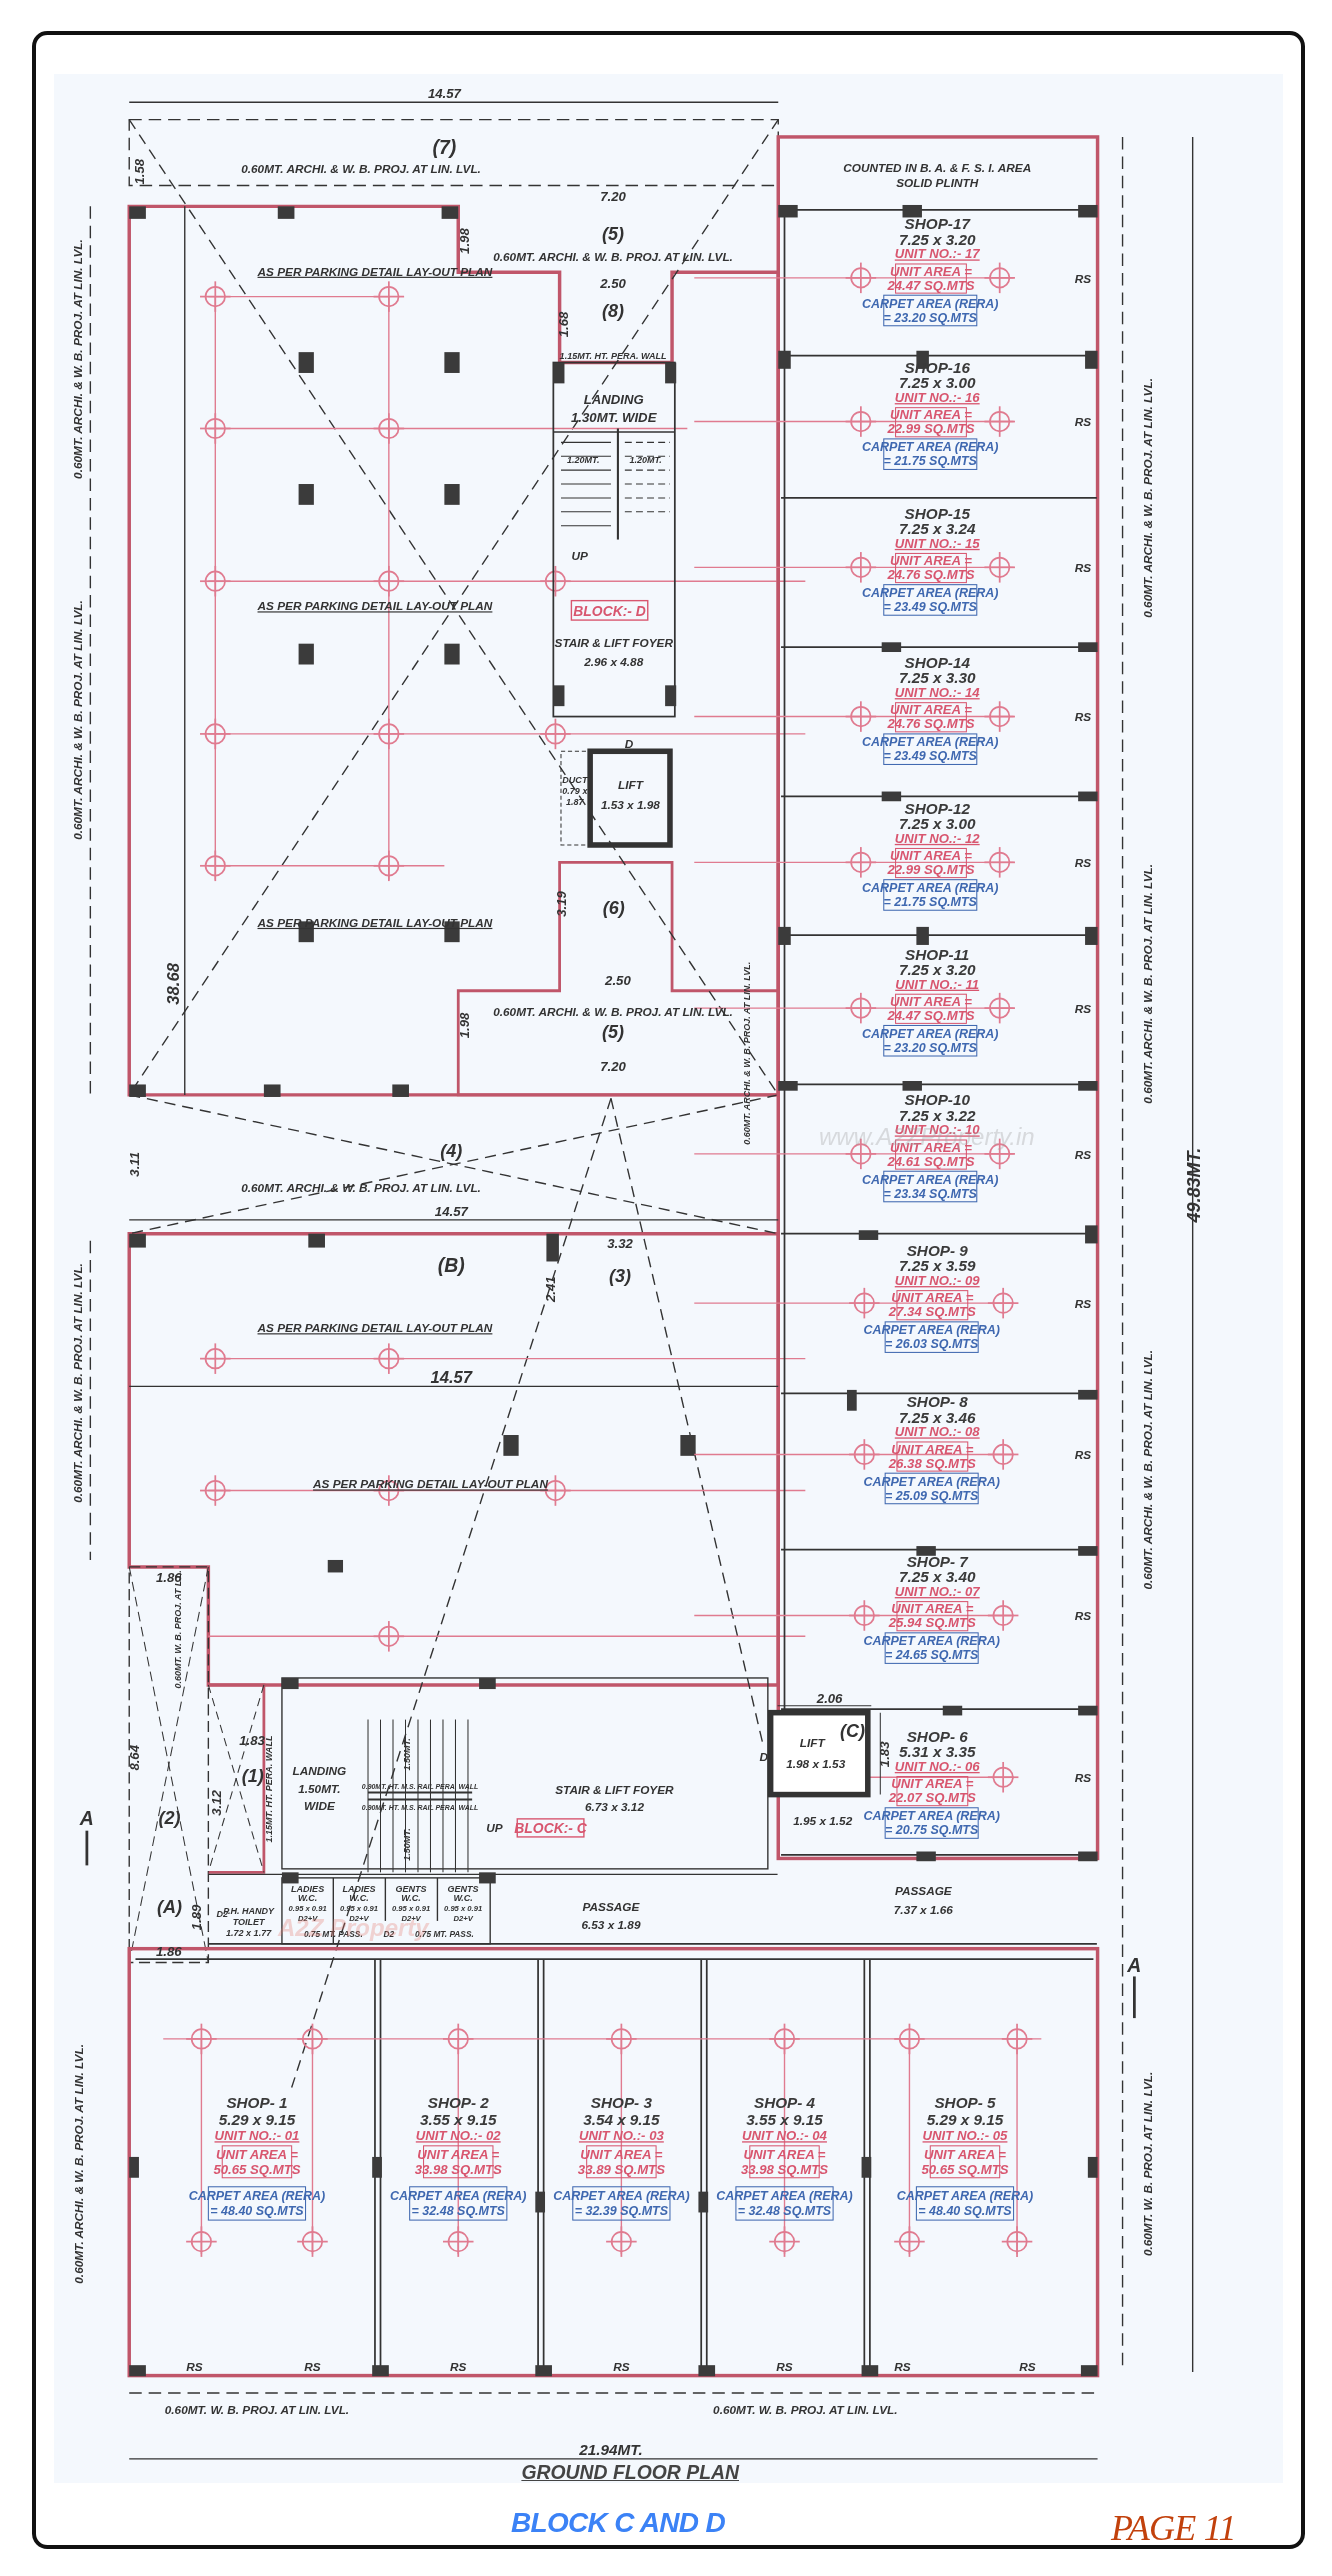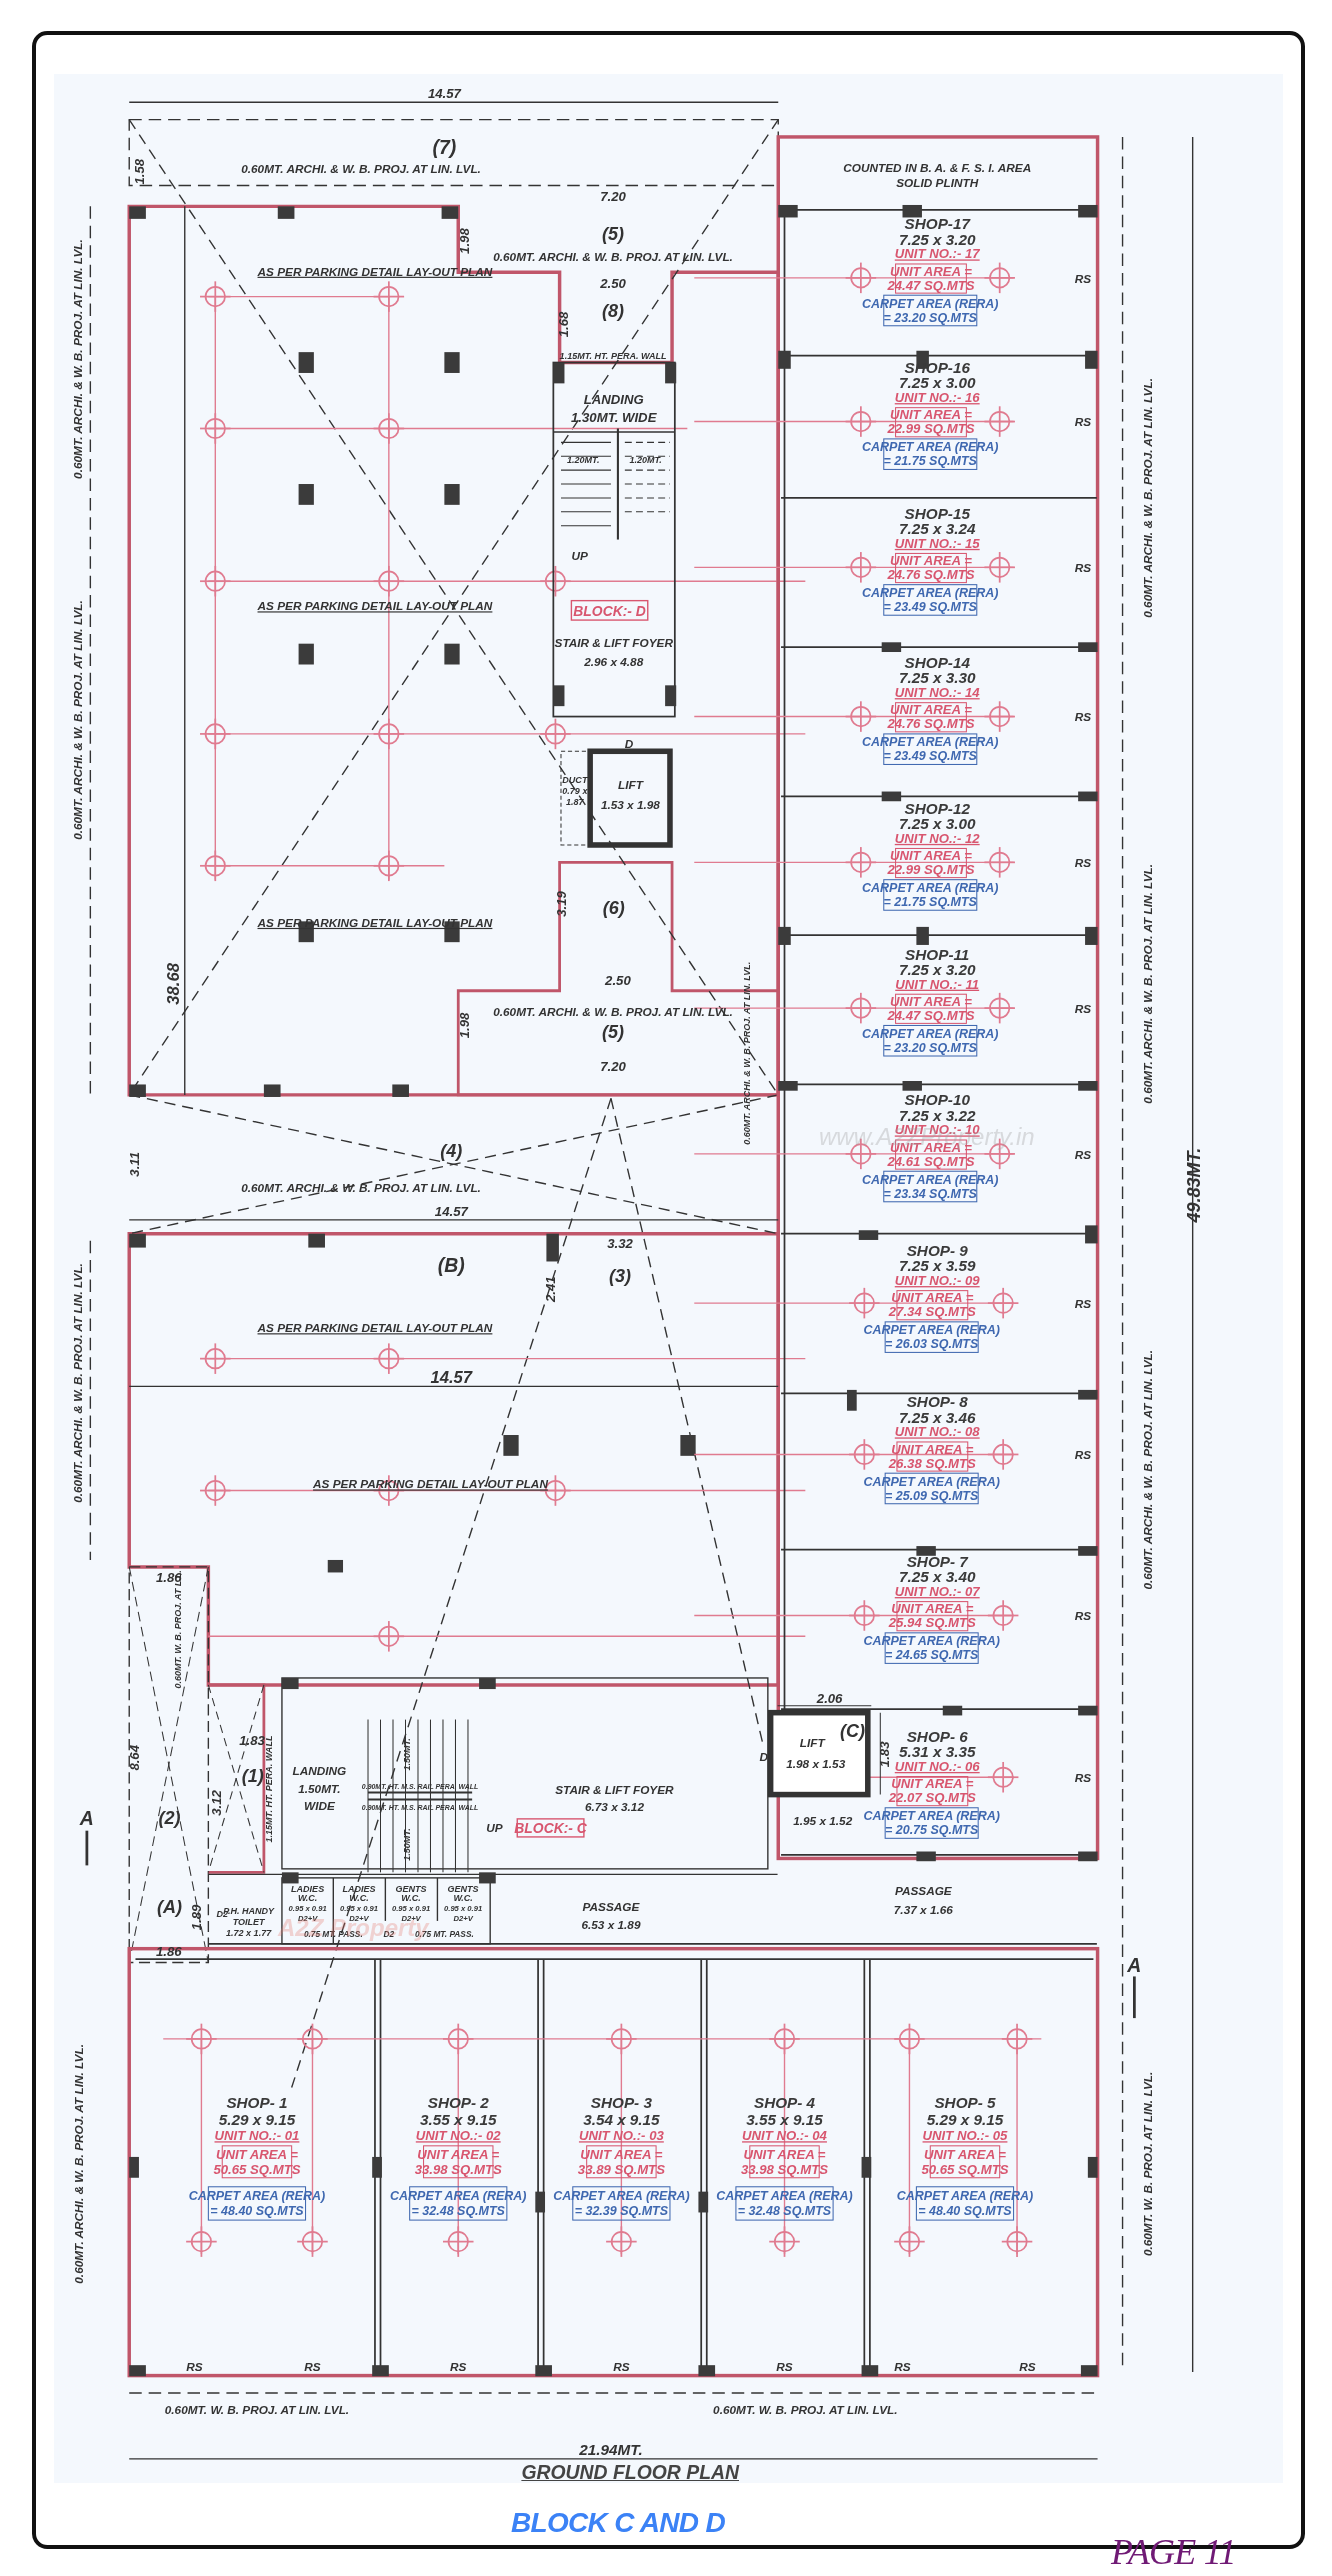--- a/index.html
+++ b/index.html
@@ -13,21 +13,21 @@
   .shop-dim{font-size:22px;fill:#3a3a3a;}
   .unit-no{font-size:19px;fill:#d8566f;}
   .unit-area{font-size:19px;fill:#d8566f;}
   .carpet{font-size:18px;fill:#3f68b0;}
   .lbl{font-size:17px;fill:#333;}
   .lbl-sm{font-size:13px;fill:#333;}
   .dim{font-size:19px;fill:#333;}
   .block-tag{font-size:20px;fill:#d8566f;}
   .bottom-title{position:absolute;left:500px;top:2495px;width:236px;text-align:center;font-family:"Liberation Sans",sans-serif;font-weight:bold;font-size:28px;color:#3b82f6;letter-spacing:-0.7px;}
   .gfp{position:absolute;left:489px;top:2449px;width:250px;text-align:right;font-family:"Liberation Sans",sans-serif;font-weight:bold;font-size:19.4px;color:#444;text-decoration:underline;}
-  .page-no{position:absolute;left:1111px;top:2495px;font-family:"Liberation Serif",serif;font-size:36px;color:#701a75;letter-spacing:-0.7px;margin-top:24px;}
+  .page-no{position:absolute;left:1111px;top:2495px;font-family:"Liberation Serif",serif;font-size:36px;color:#c2410c;letter-spacing:-0.7px;}
   .wm{position:absolute;font-family:"Liberation Sans",sans-serif;font-size:24px;color:rgba(160,160,160,0.35);}
 </style>
 </head>
 <body>
 
 <div id="sheet">
   <div class="frame"></div>
   <div class="paper"></div>
 
   <svg width="1333" height="2576" viewBox="0 0 1920 3711">

